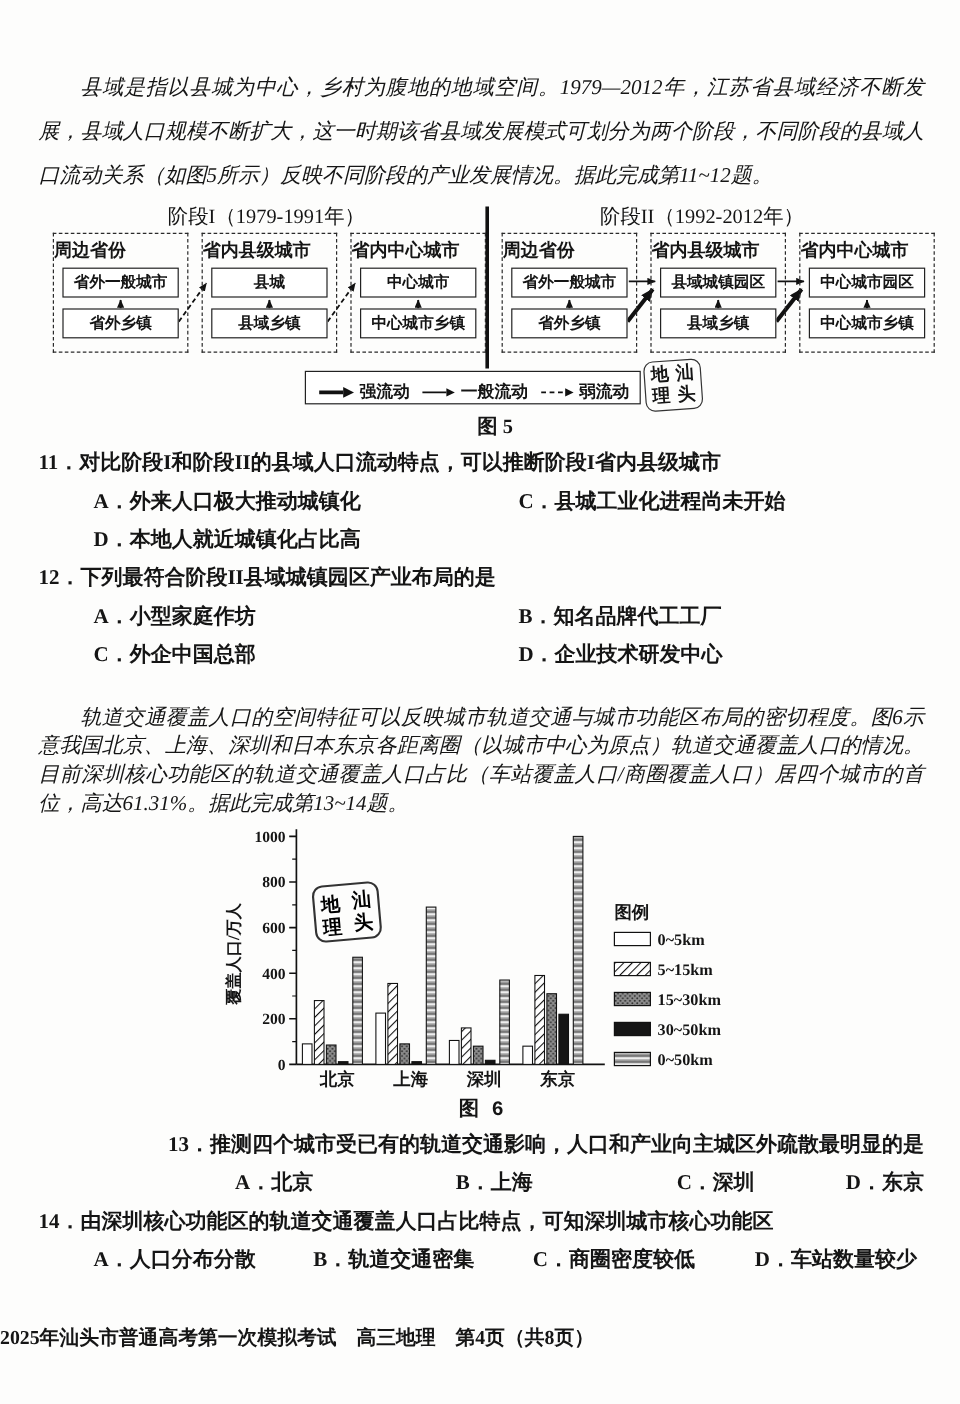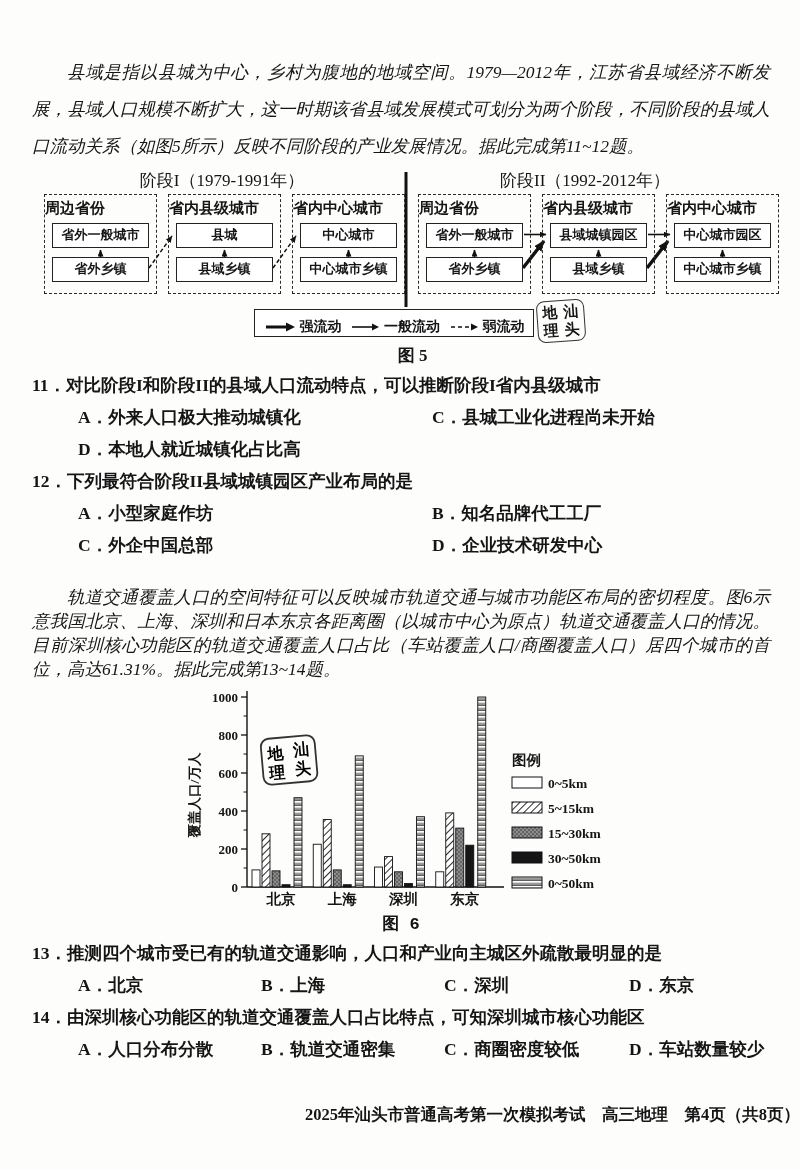--- a/index.html
+++ b/index.html
@@ -54,30 +54,30 @@
   .figcap { text-align: center; font-size: 17px; font-weight: 700; }
   .fig5 .figcap { position: absolute; left: 16px; right: 0; bottom: 2px; }
 
   
   .q { font-size: 17.5px; font-weight: 700; line-height: 32px; }
   .q .qstem { white-space: nowrap; }
   .qopts { padding-left: 46px; display: grid; }
   .cols2 { grid-template-columns: 354px 1fr; }
   .cols4 { grid-template-columns: 183px 183px 185px 1fr; }
   .opt { white-space: nowrap; }
-  .qgap { margin-top: 2px; }
+  .qgap { margin-top: 2px; text-align: right; }
 
   
   .fig6 { margin-top: 6px; position: relative; }
   .fig6 svg { display: block; margin-left: 150px; }
   .fig6cap { margin-top: 0px; font-family: Liberation Mono, monospace; }
 
   .footer {
     position: absolute; left: 0; right: 0; top: 1104px;
-    text-align: right; font-size: 16.5px; font-weight: 600;
+    text-align: left; font-size: 16.5px; font-weight: 600;
   }
 </style>
 </head>
 <body>
 
 <div class="page">
 
   <p class="para para1">县域是指以县城为中心，乡村为腹地的地域空间。1979—2012年，江苏省县域经济不断发展，县域人口规模不断扩大，这一时期该省县域发展模式可划分为两个阶段，不同阶段的县域人口流动关系（如图5所示）反映不同阶段的产业发展情况。据此完成第11~12题。</p>
 
   <div class="fig5">

